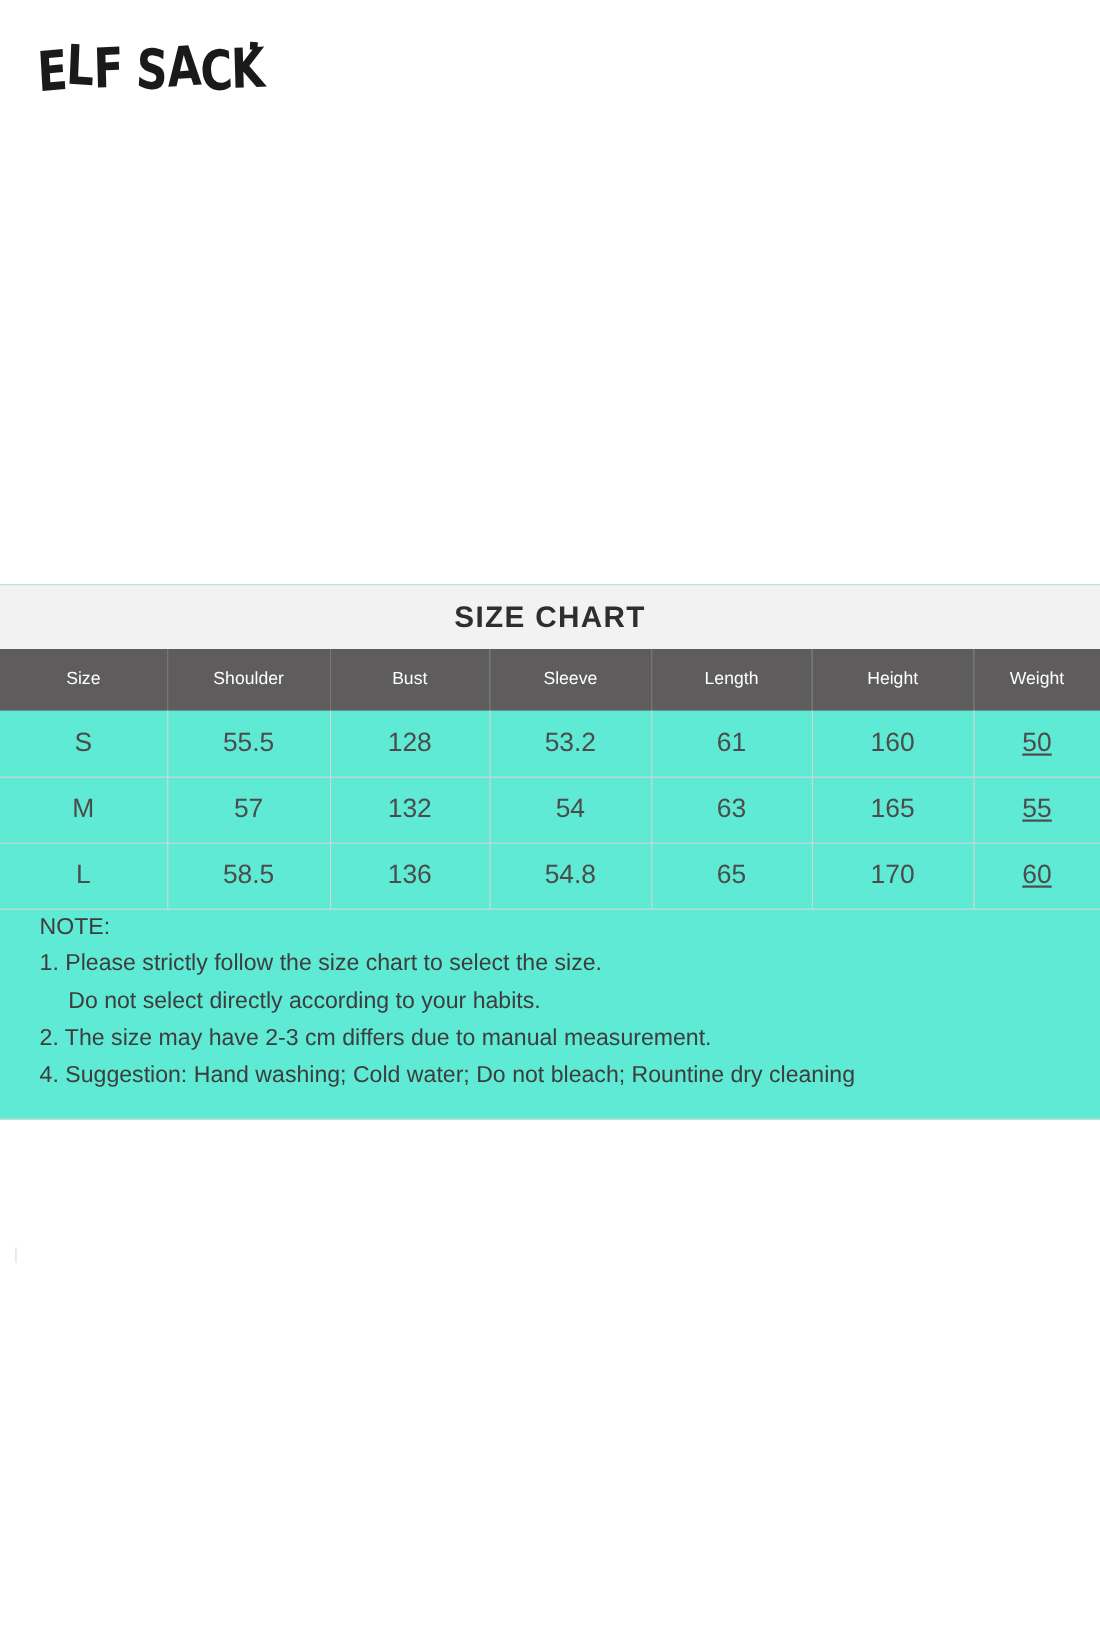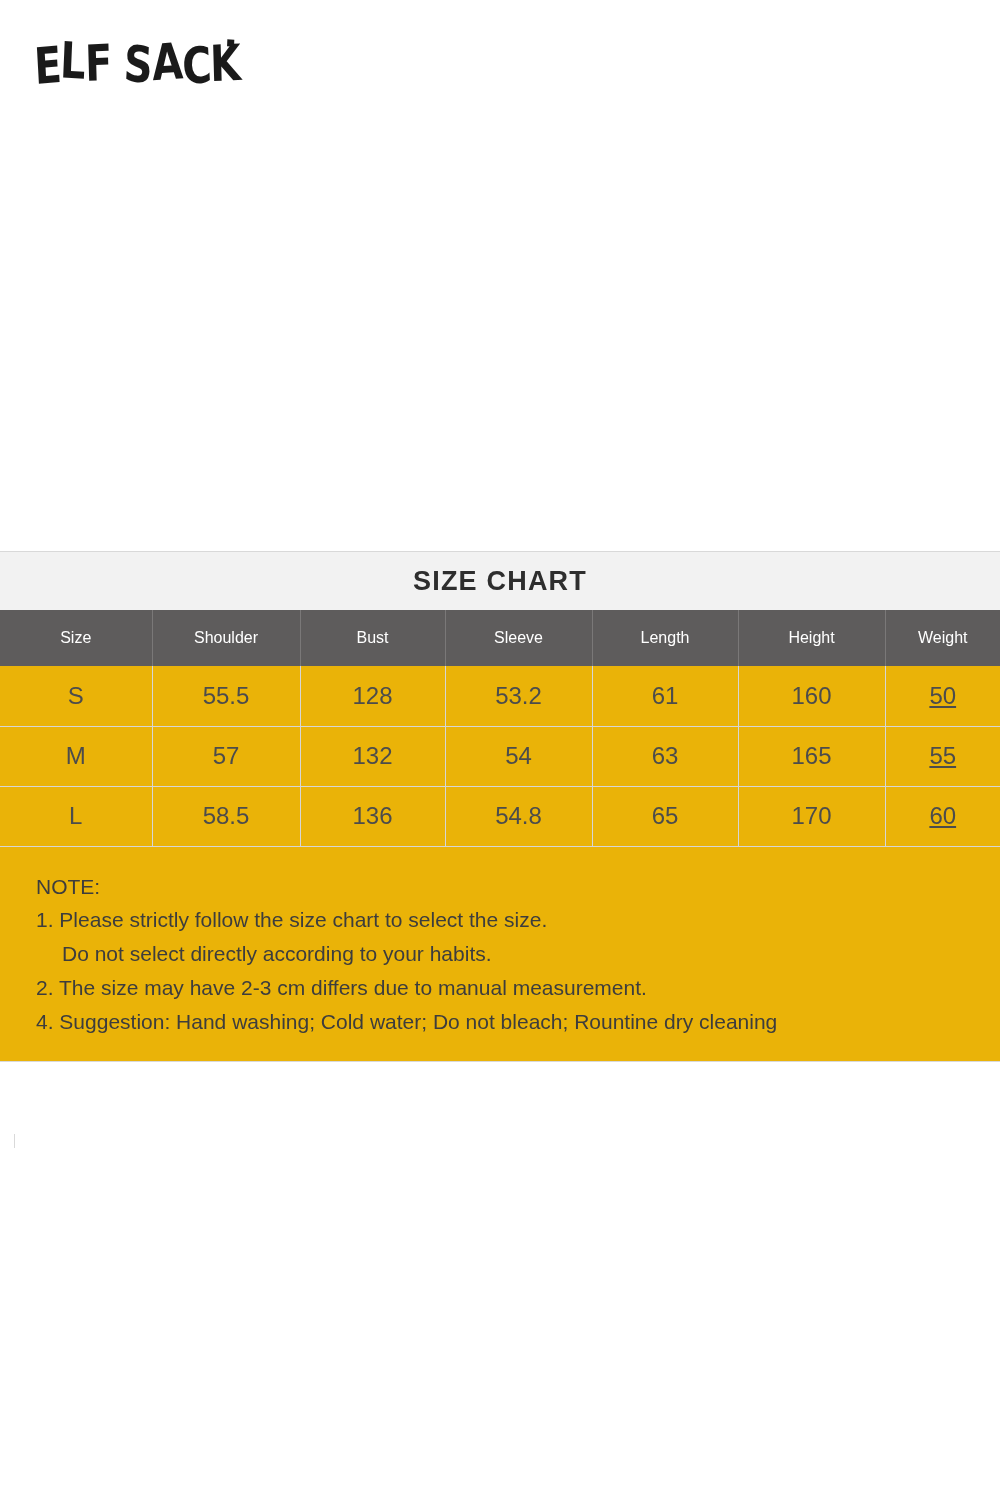--- a/index.html
+++ b/index.html
@@ -38,23 +38,23 @@
   .brand-text .wobble1 { display: inline-block; transform: rotate(-4deg) translateY(2px); }
   .brand-text .wobble2 { display: inline-block; transform: rotate(3deg) translateY(-2px); }
   .brand-text .wobble3 { display: inline-block; transform: rotate(-2deg); }
   .brand-text .wobble4 { display: inline-block; transform: rotate(4deg) translateY(1px); }
   .brand-text .wobble5 { display: inline-block; transform: rotate(-3deg) translateY(-1px); }
 
   
   .chart-wrap {
     position: absolute;
     left: 0px;
-    top: 551px;
+    top: 531px;
     width: 1000px;
-    background: #eab308;
+    background: #5eead4;
     border-top: 1px solid #d9d9d9;
     border-bottom: 1px solid #d9d9d9;
     box-sizing: border-box;
   }
   .chart-title-bar {
     height: 58px;
     background: #f2f2f2;
     display: flex;
     align-items: center;
     justify-content: center;
@@ -89,21 +89,21 @@
     color: #4c4c4c;
     border-right: 1px solid #d6d6d6;
     border-bottom: 1px solid #d6d6d6;
     box-sizing: border-box;
     font-weight: 400;
   }
   table.size-table td:last-child { border-right: none; text-decoration: underline; }
   table.size-table tr:last-child td { border-bottom: none; }
 
   .note-box {
-    padding: 28px 0 22px 36px;
+    padding: 4px 0 22px 36px;
     border-top: 1px solid #d6d6d6;
   }
   .note-heading {
     font-size: 21px;
     color: #3d3d3d;
     margin-bottom: 4px;
   }
   .note-line {
     font-size: 21px;
     color: #3d3d3d;

